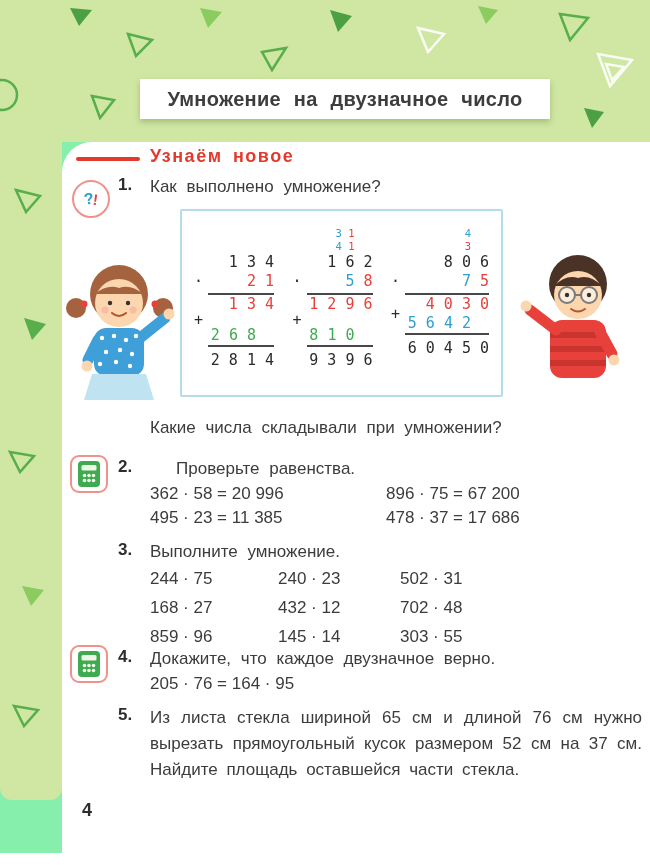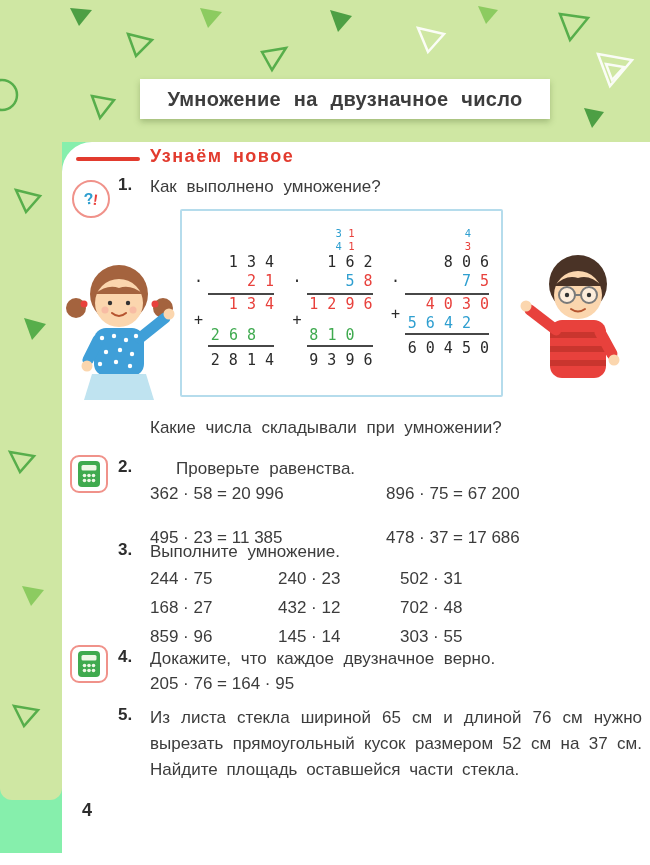--- a/index.html
+++ b/index.html
@@ -34,21 +34,21 @@
   .partials{position:relative;border-bottom:2px solid #474747;}
   .plus{position:absolute;left:-14px;top:50%;transform:translateY(-50%);}
   .prow{height:19px;line-height:19px;text-align:right;}
   .shift{padding-right:18px;}
   .rrow{height:24px;line-height:26px;text-align:right;}
   [data-color="red"]{color:#e8413c;}
   [data-color="blue"]{color:#2f9fd0;}
   [data-color="green"]{color:#3faa4f;margin-top:12px;}
   .girl{position:absolute;left:62px;top:256px;width:116px;height:148px;}
   .boy{position:absolute;left:512px;top:248px;width:132px;height:152px;}
-  .ex2-grid{position:absolute;left:150px;top:482px;display:grid;grid-template-columns:236px auto;row-gap:20px;
+  .ex2-grid{position:absolute;left:150px;top:482px;display:grid;grid-template-columns:236px auto;row-gap:0;
             font-size:17px;line-height:24px;color:#3c3c3c;}
   .ex3-grid{position:absolute;left:150px;top:566px;display:grid;grid-template-columns:128px 122px auto;row-gap:4px;
             font-size:17px;line-height:25px;color:#3c3c3c;}
   .ex4-grid{position:absolute;left:150px;top:672px;display:grid;grid-template-columns:250px auto;
             font-size:17px;line-height:24px;color:#3c3c3c;}
   .ex5-para{position:absolute;left:150px;top:705px;width:492px;font-size:17px;line-height:26px;
             text-align:justify;word-spacing:4px;color:#3c3c3c;}
   .page-num{position:absolute;left:82px;top:800px;font-weight:bold;font-size:18px;color:#2d2d2d;}
 </style>
 </head>

